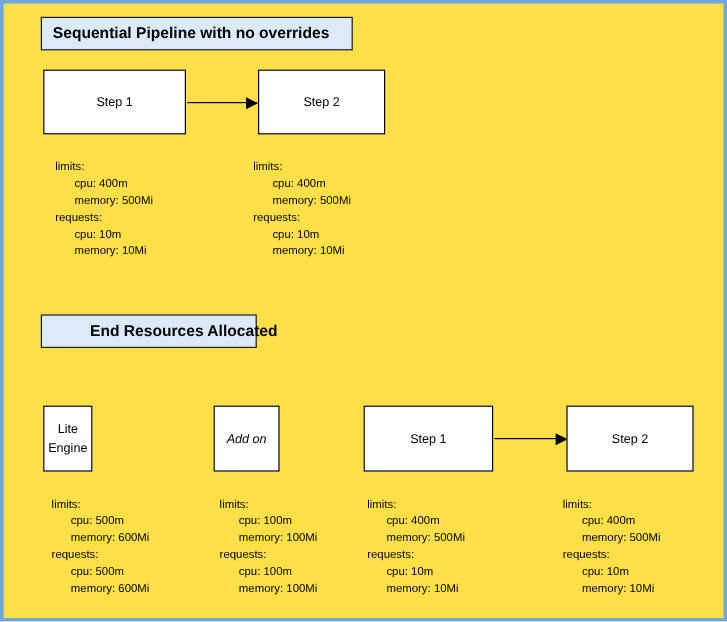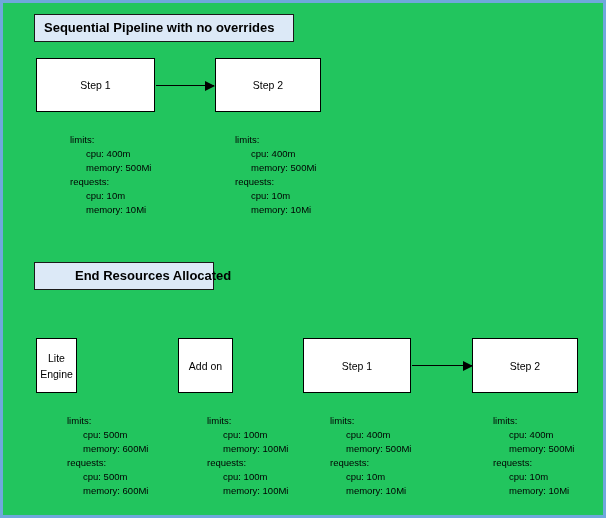--- a/index.html
+++ b/index.html
@@ -7,21 +7,21 @@
     padding: 0;
     background: #ffffff;
   }
   body {
     font-family: "Liberation Sans", sans-serif;
   }
   #canvas {
     position: relative;
     width: 606px;
     height: 518px;
-    background: #22c55e;
+    background: #fde047;
     border: 3px solid #6fa8dc;
     box-sizing: border-box;
     overflow: hidden;
   }
   .section-title {
     position: absolute;
     background: #dce9f7;
     border: 1px solid #1a1a1a;
     font-size: 13px;
     font-weight: bold;
@@ -60,21 +60,20 @@
     border-top: 5px solid transparent;
     border-bottom: 5px solid transparent;
     border-left: 10px solid #000000;
   }
   .res {
     position: absolute;
     font-size: 9.5px;
     color: #000000;
     line-height: 14px;
     white-space: nowrap;
-    margin-left: 24px;
   }
   .res .ind {
     padding-left: 16px;
   }
 </style>
 </head>
 <body>
 
 <div id="canvas">
 
@@ -108,21 +107,21 @@
     <div class="ind">memory: 10Mi</div>
   </div>
 
   <div class="section-title" style="left:31px; top:259px; width:180px;padding-left:40px;">End Resources Allocated</div>
 
   <div class="node" style="left:33px; top:335px; width:41px; height:55px;">
     <span>Lite</span>
     <span>Engine</span>
   </div>
 
-  <div class="node" style="left:175px; top:335px; width:55px; height:55px;">
+  <div class="node" style="left:175px; top:335px; width:55px; height:55px;font-style:italic;">
     <span>Add on</span>
   </div>
 
   <div class="node" style="left:300px; top:335px; width:108px; height:55px;">
     <span>Step 1</span>
   </div>
 
   <div class="arrow" style="left:409px; top:362px; width:60px;"></div>
 
   <div class="node" style="left:469px; top:335px; width:106px; height:55px;">

